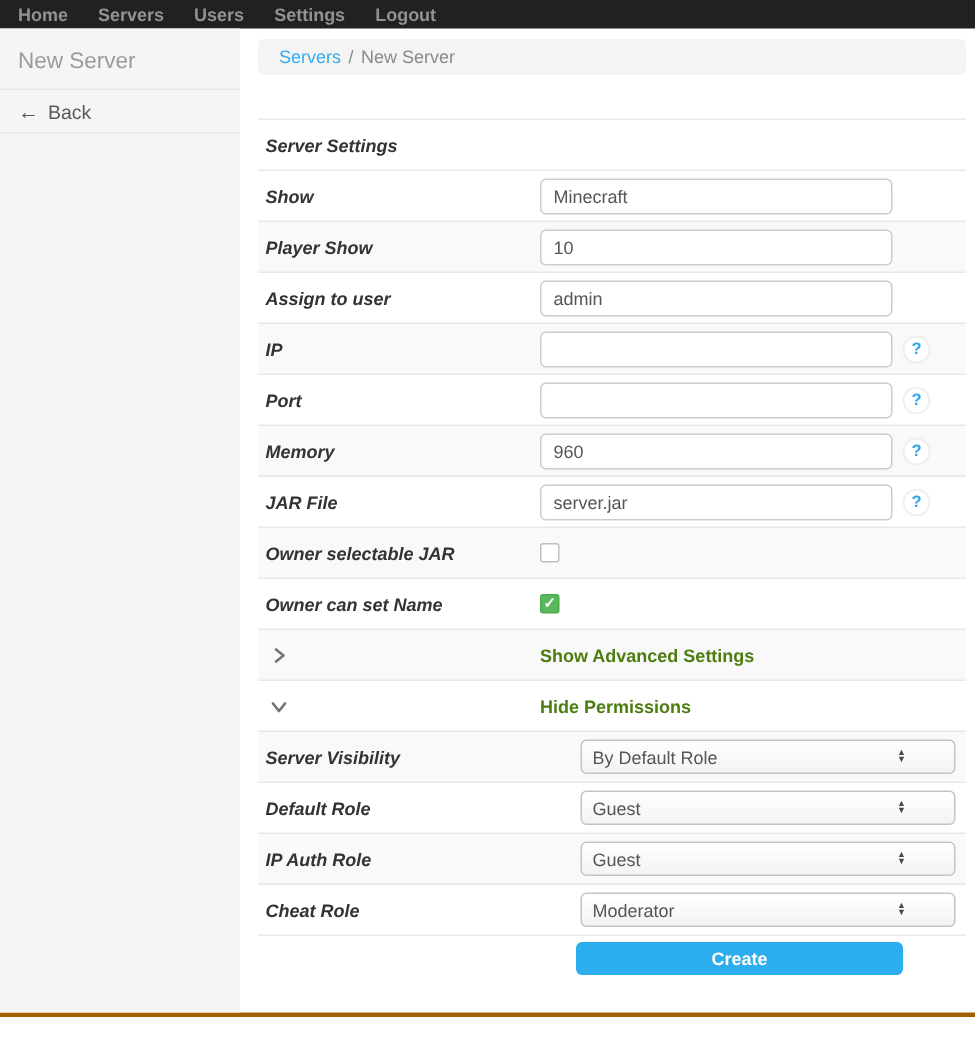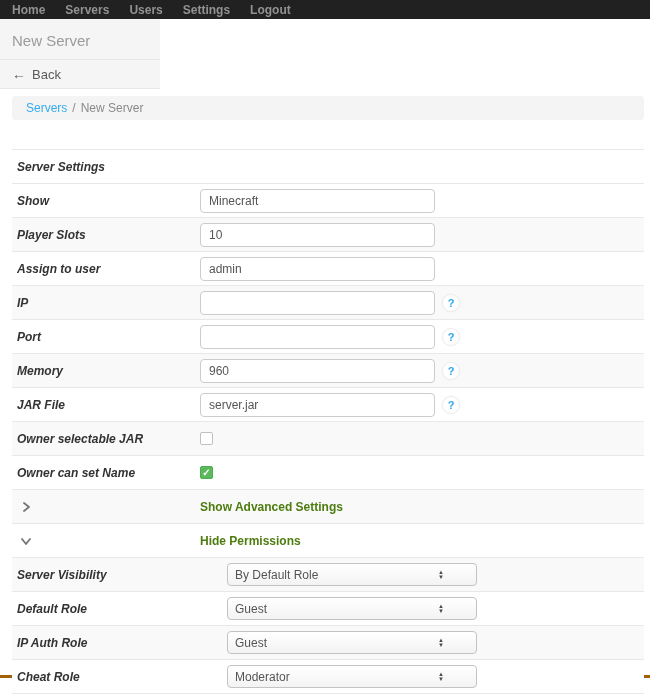--- a/index.html
+++ b/index.html
@@ -6,21 +6,21 @@
   html,body { width:650px; height:697px; overflow:hidden; background:#fff;
     font-family:"Liberation Sans", sans-serif; }
 
   
   .navbar { height:19px; background:#212121; display:flex; align-items:center;
     padding-left:2px; }
   .nav-item { color:#929292; font-size:12px; font-weight:bold; padding:0 10px;
     text-decoration:none; cursor:pointer; }
 
   
-  .page { display:flex; height:659px; border-bottom:3px solid #a16207;flex-direction:column; }
+  .page { display:flex; height:659px; border-bottom:3px solid #a16207; }
   .footer-strip { height:4px; background:#fff; }
 
   
   .sidebar { width:160px; background:#f5f5f5; flex-shrink:0; }
   .side-title { color:#9b9b9b; font-size:15px; padding:13px 12px 10px 12px; }
   .back-row { border-top:1px solid #e7e7e7; border-bottom:1px solid #e7e7e7;
     padding:6px 12px; font-size:13px; color:#5a5a5a; cursor:pointer;
     display:flex; align-items:center; gap:6px; }
   .back-arrow { font-size:14px; color:#5a5a5a; }
 
@@ -111,21 +111,21 @@
       </div>
 
       <div class="form-row">
         <span class="row-label">Show</span>
         <span class="row-control">
             <input class="text" type="text" value="Minecraft" style="">
           </span>
       </div>
 
       <div class="form-row stripe">
-        <span class="row-label">Player Slots</span>
+        <span class="row-label">Player Show</span>
         <span class="row-control">
             <input class="text" type="text" value="10" style="">
           </span>
       </div>
 
       <div class="form-row">
         <span class="row-label">Assign to user</span>
         <span class="row-control">
             <input class="text" type="text" value="admin" style="">
           </span>

